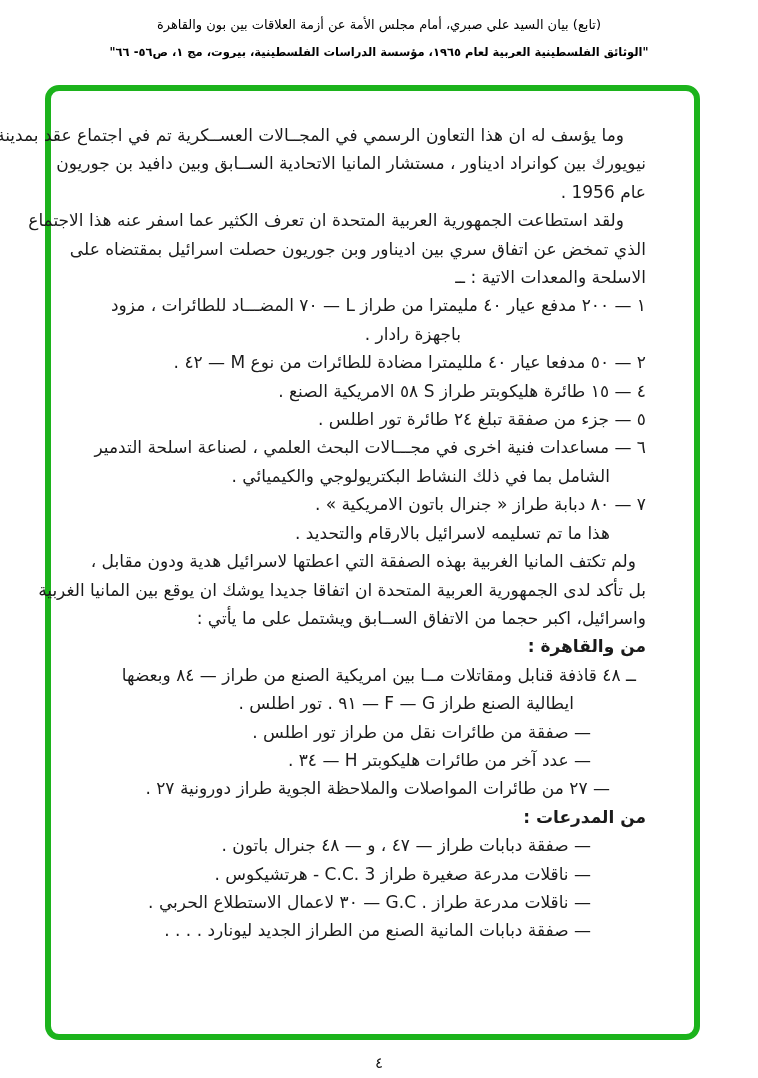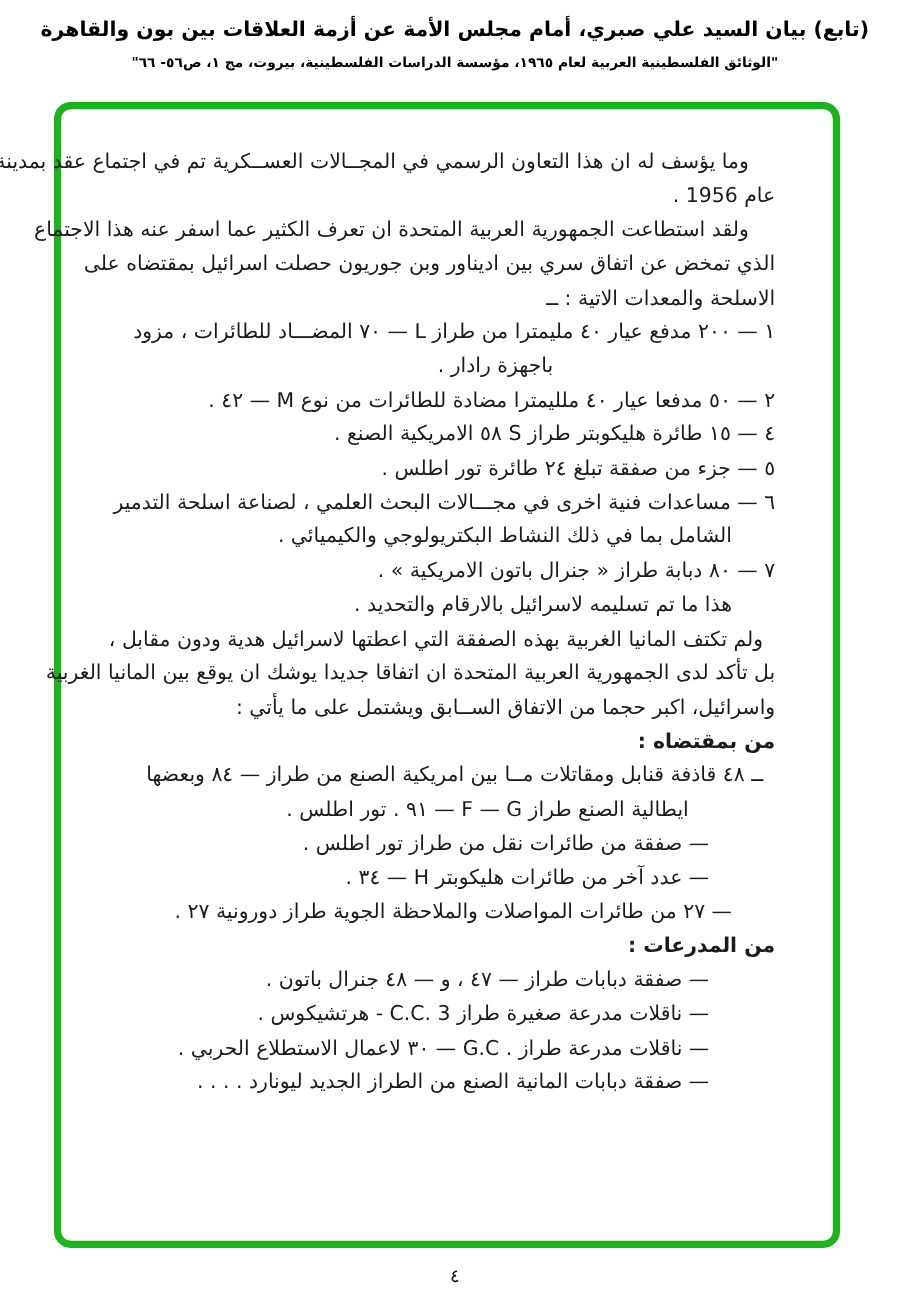--- a/index.html
+++ b/index.html
@@ -4,21 +4,21 @@
 <style>
   html,body{margin:0;padding:0;}
   body{
     width:758px;height:1078px;position:relative;background:#ffffff;
     font-family:"DejaVu Sans", sans-serif;overflow:hidden;
   }
   .page-header{
     position:absolute;top:13px;left:0;width:758px;
     direction:rtl;text-align:center;color:#000;
   }
-  .header-title{font-size:17px;font-weight:bold;letter-spacing:0;line-height:24px;}
+  .header-title{font-size:13px;font-weight:normal;letter-spacing:0;line-height:24px;}
   .header-source{font-size:11.5px;font-weight:bold;margin-top:8px;}
   .frame{
     position:absolute;left:45px;top:85px;width:643px;height:943px;
     border:6px solid #1cb31c;border-radius:14px;background:#fff;
   }
   .frame-inner{
     padding:30px 48px 0 40px;
     direction:rtl;text-align:right;
     font-size:17px;line-height:28.4px;color:#1b1b1b;
   }
@@ -40,37 +40,38 @@
 <body>
 
 <div class="page-header">
   <div class="header-title">(تابع) بيان السيد علي صبري، أمام مجلس الأمة عن أزمة العلاقات بين بون والقاهرة</div>
   <div class="header-source">"الوثائق الفلسطينية العربية لعام ١٩٦٥، مؤسسة الدراسات الفلسطينية، بيروت، مج ١، ص٥٦- ٦٦"</div>
 </div>
 
 <div class="frame">
   <div class="frame-inner" id="content">
       <div class="line i1">وما يؤسف له ان هذا التعاون الرسمي في المجــالات العســكرية تم في اجتماع عقد بمدينة</div>
+      <div class="line i0">نيويورك بين كوانراد اديناور ، مستشار المانيا الاتحادية الســابق وبين دافيد بن جوريون</div>
       <div class="line i0">عام 1956 .</div>
       <div class="line i1">ولقد استطاعت الجمهورية العربية المتحدة ان تعرف الكثير عما اسفر عنه هذا الاجتماع</div>
       <div class="line i0">الذي تمخض عن اتفاق سري بين اديناور وبن جوريون حصلت اسرائيل بمقتضاه على</div>
       <div class="line i0">الاسلحة والمعدات الاتية : ــ</div>
       <div class="line i0">١ — ٢٠٠ مدفع عيار ٤٠ مليمترا من طراز L — ٧٠ المضـــاد للطائرات ، مزود</div>
       <div class="line i5">باجهزة رادار .</div>
       <div class="line i0">٢ — ٥٠ مدفعا عيار ٤٠ ملليمترا مضادة للطائرات من نوع M — ٤٢ .</div>
       <div class="line i0">٤ — ١٥ طائرة هليكوبتر طراز S ٥٨ الامريكية الصنع .</div>
       <div class="line i0">٥ — جزء من صفقة تبلغ ٢٤ طائرة تور اطلس .</div>
       <div class="line i0">٦ — مساعدات فنية اخرى في مجـــالات البحث العلمي ، لصناعة اسلحة التدمير</div>
       <div class="line i2">الشامل بما في ذلك النشاط البكتريولوجي والكيميائي .</div>
       <div class="line i0">٧ — ٨٠ دبابة طراز « جنرال باتون الامريكية » .</div>
       <div class="line i2">هذا ما تم تسليمه لاسرائيل بالارقام والتحديد .</div>
       <div class="line i0b">ولم تكتف المانيا الغربية بهذه الصفقة التي اعطتها لاسرائيل هدية ودون مقابل ،</div>
       <div class="line i0">بل تأكد لدى الجمهورية العربية المتحدة ان اتفاقا جديدا يوشك ان يوقع بين المانيا الغربية</div>
       <div class="line i0">واسرائيل، اكبر حجما من الاتفاق الســابق ويشتمل على ما يأتي :</div>
-      <div class="line i0 bold">من بمقتضاه :</div>
+      <div class="line i0 bold">من والقاهرة :</div>
       <div class="line i0b">ــ ٤٨ قاذفة قنابل ومقاتلات مــا بين امريكية الصنع من طراز — ٨٤ وبعضها</div>
       <div class="line i4">ايطالية الصنع طراز F — G — ٩١ . تور اطلس .</div>
       <div class="line i3">— صفقة من طائرات نقل من طراز تور اطلس .</div>
       <div class="line i3">— عدد آخر من طائرات هليكوبتر H — ٣٤ .</div>
       <div class="line i2">— ٢٧ من طائرات المواصلات والملاحظة الجوية طراز دورونية ٢٧ .</div>
       <div class="line i0 bold">من المدرعات :</div>
       <div class="line i3">— صفقة دبابات طراز — ٤٧ ، و — ٤٨ جنرال باتون .</div>
       <div class="line i3">— ناقلات مدرعة صغيرة طراز C.C. 3 - هرتشيكوس .</div>
       <div class="line i3">— ناقلات مدرعة طراز . G.C — ٣٠ لاعمال الاستطلاع الحربي .</div>
       <div class="line i3">— صفقة دبابات المانية الصنع من الطراز الجديد ليونارد . . . .</div>

